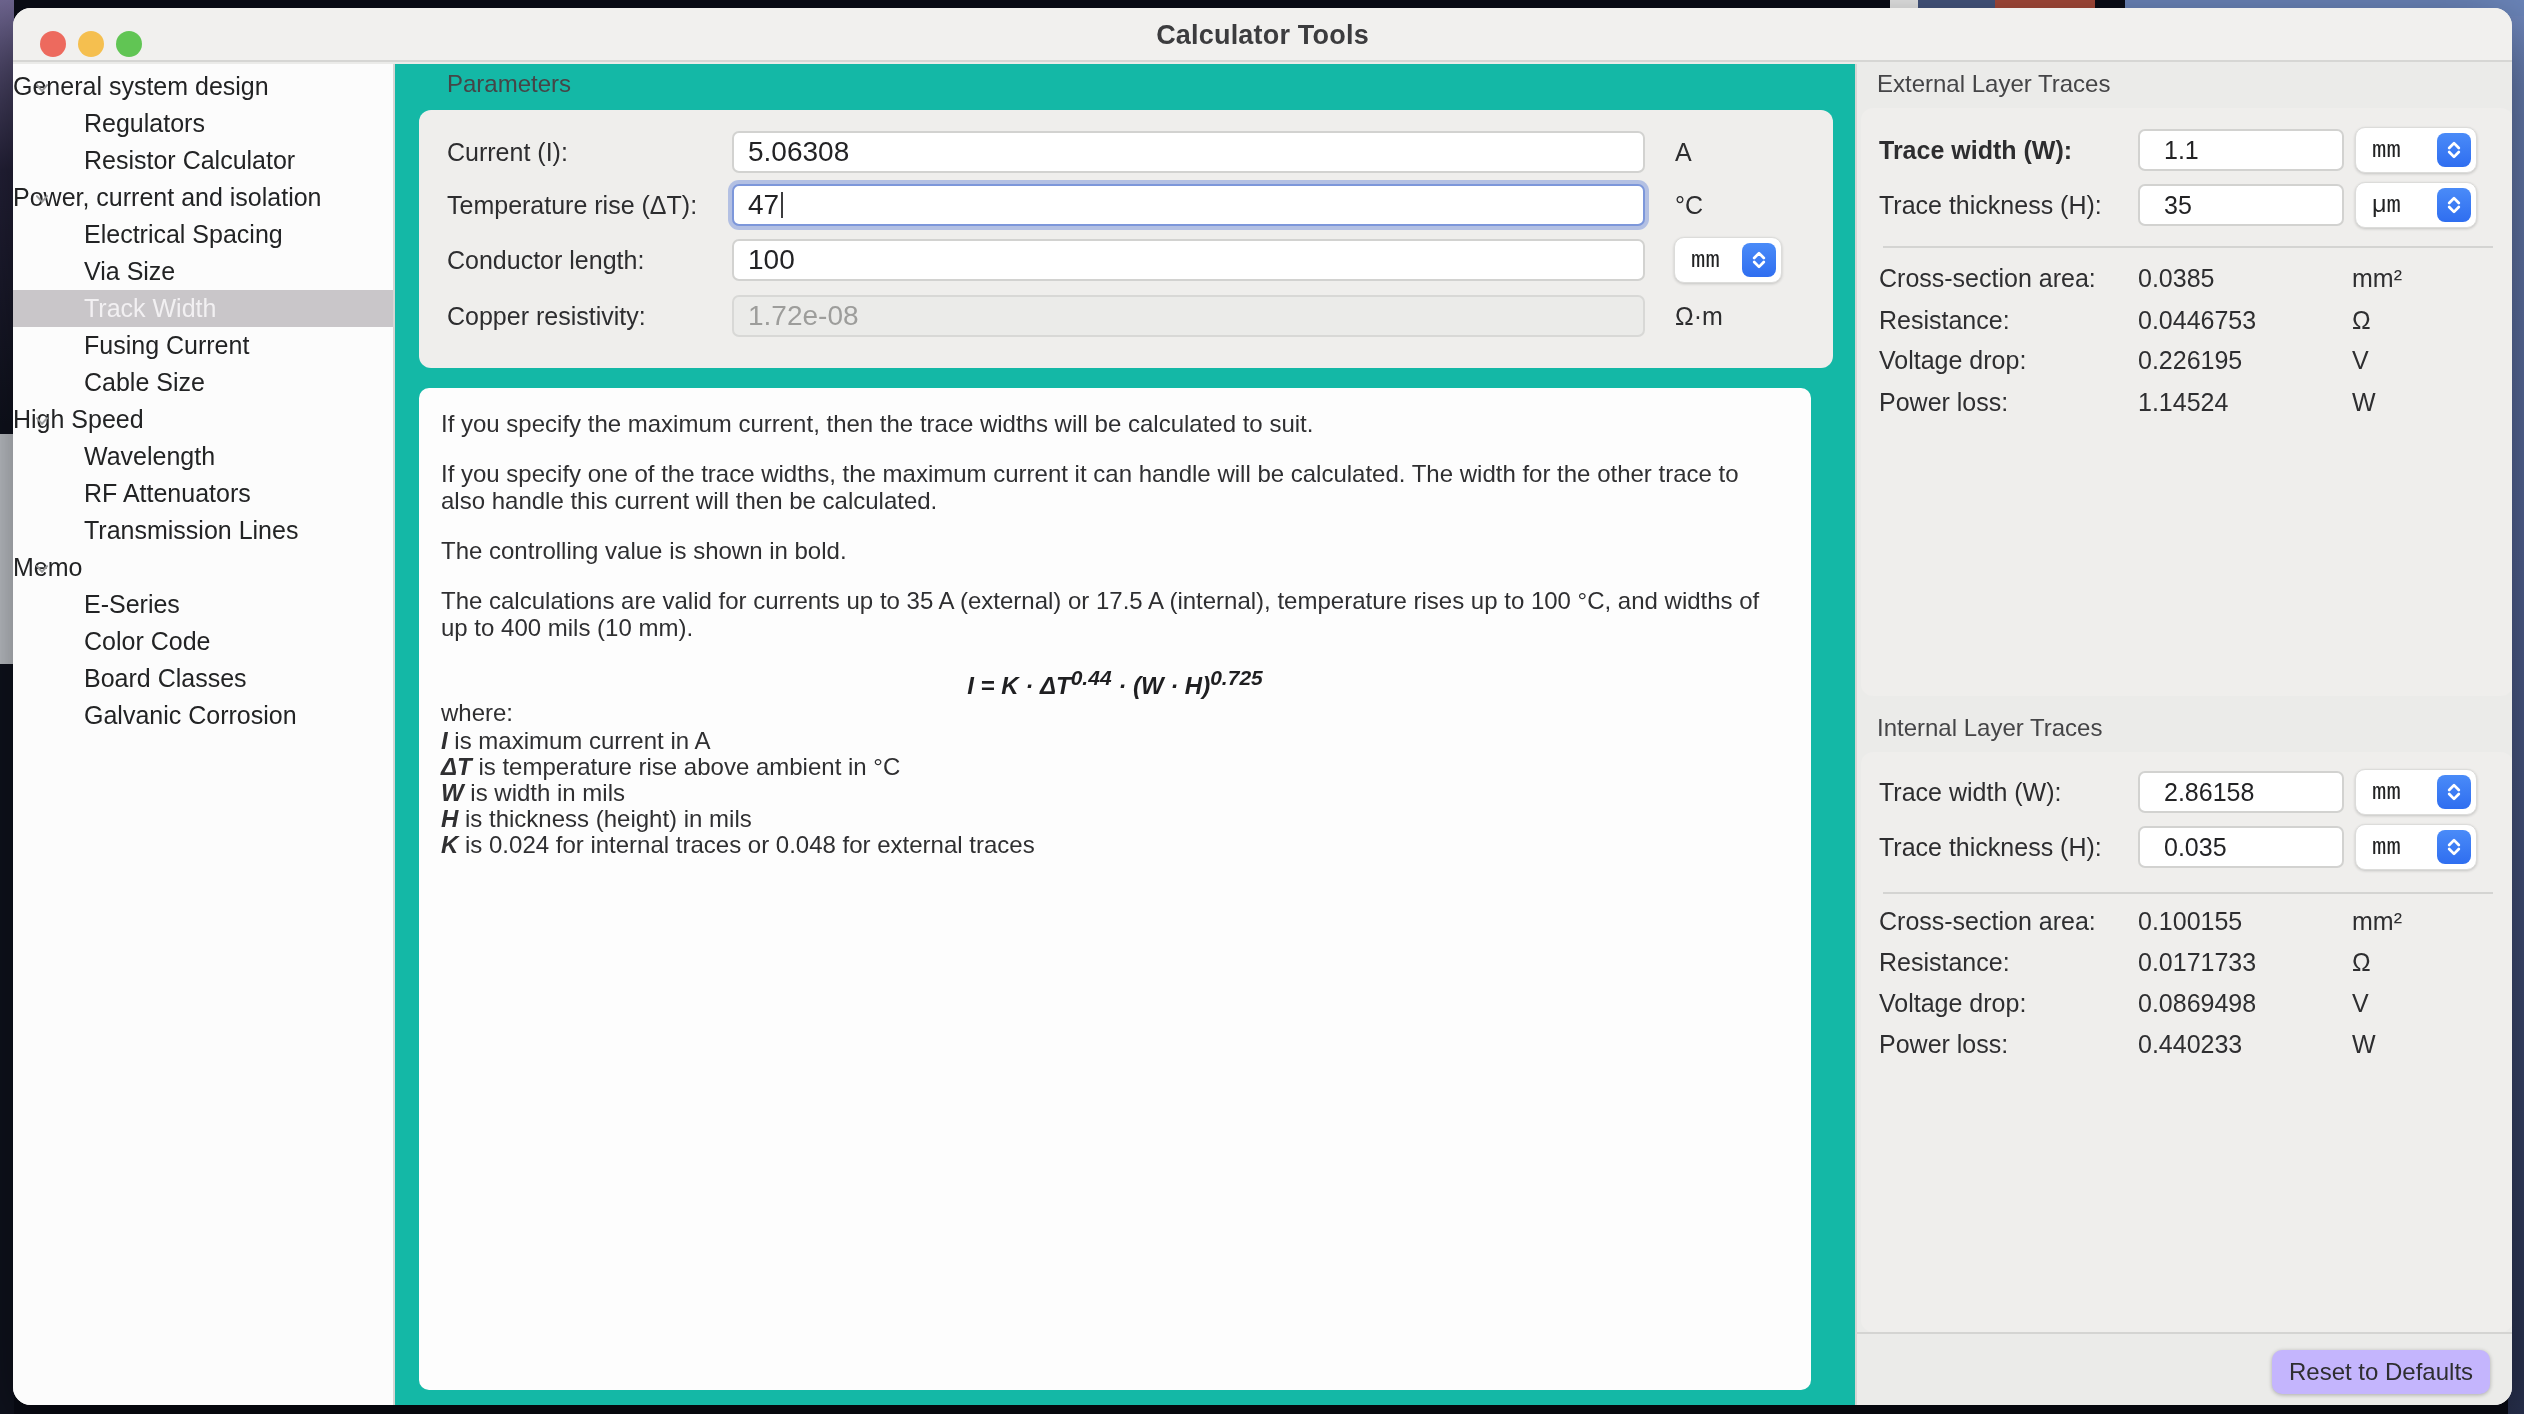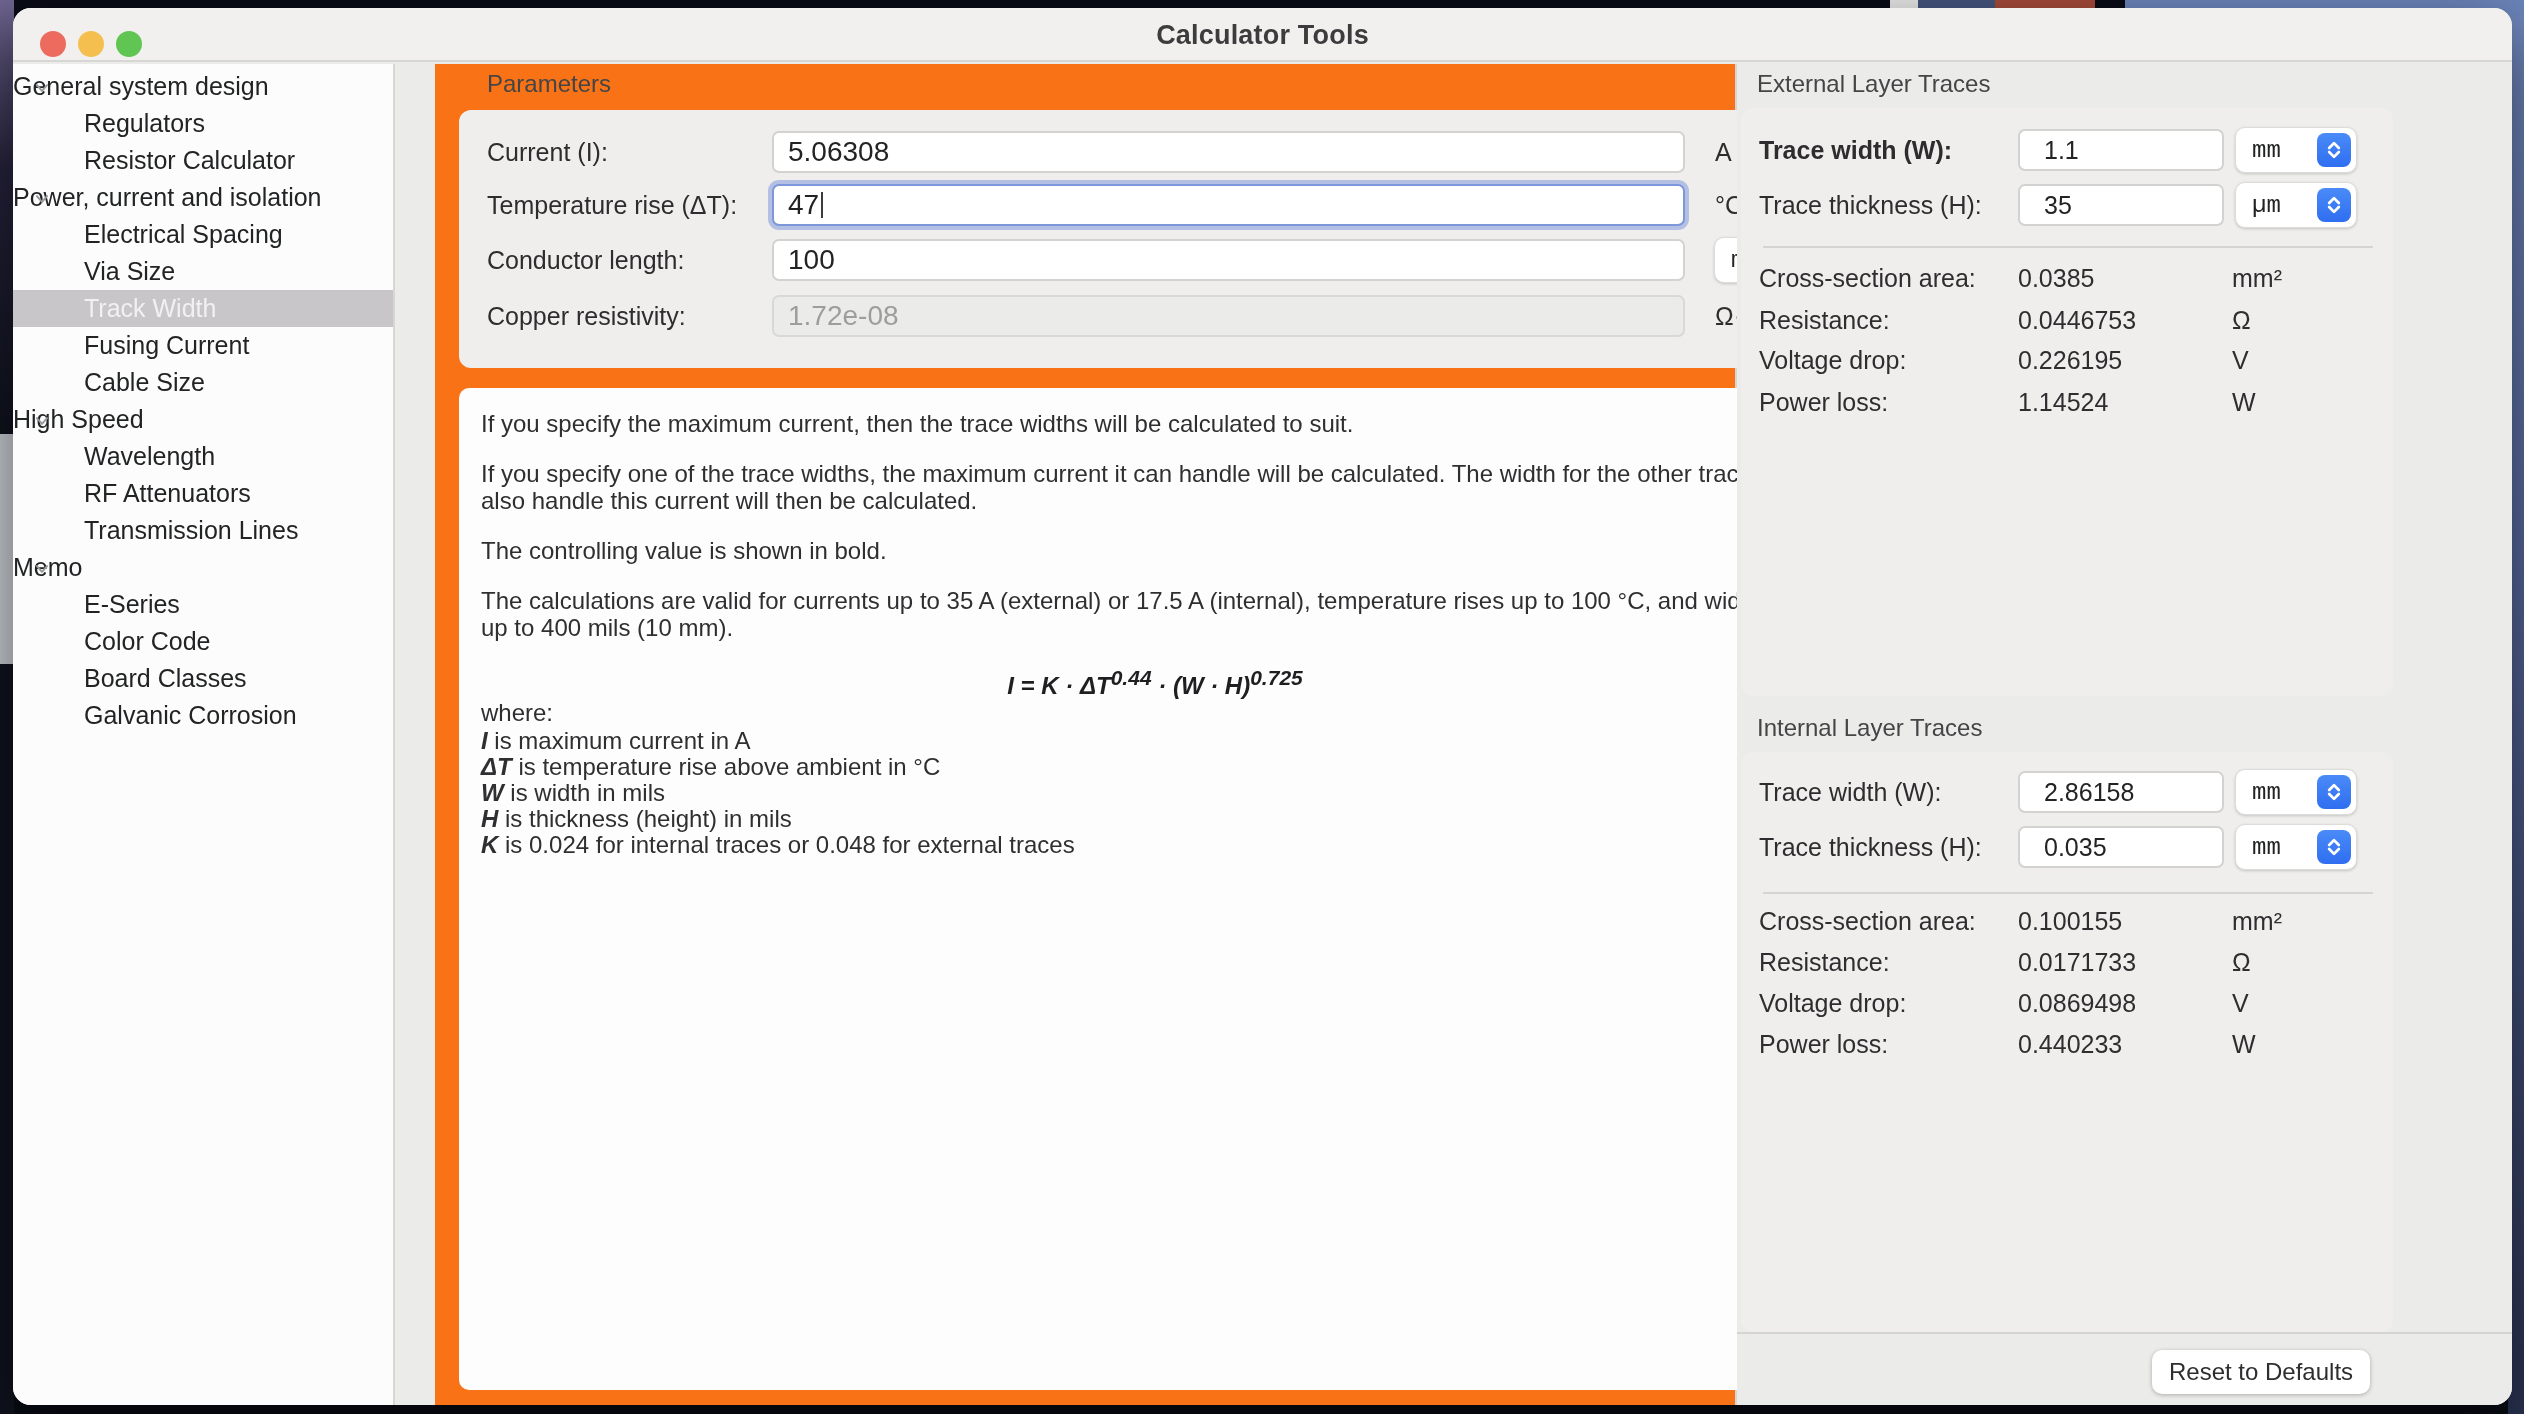--- a/index.html
+++ b/index.html
@@ -31,21 +31,21 @@
   
   .sidebar { width:382px; background:#fcfcfc; border-right:2px solid #d6d6d4; padding-top:4px; flex:none; }
   .side-item { position:relative; height:37px; line-height:37px; font-size:25px; color:#222324; white-space:nowrap; cursor:default; }
   .side-item.lvl0 { }
   .side-item.lvl1 { padding-left:71px; }
   .side-item.selected { background:#c9c6c9; color:#f2f0f2; }
   .chev { position:absolute; left:20px; top:11px; width:18px; height:18px; }
   .chev path { stroke:#999a9b; stroke-width:1.8; fill:none; stroke-linecap:round; stroke-linejoin:round; }
 
   
-  .main { position:relative; width:1302px; background:#f97316; border-right:2px solid #d6d6d4; flex:none;margin-left:40px; }
+  .main { position:relative; width:1462px; background:#14b8a6; border-right:2px solid #d6d6d4; flex:none; }
   .sec-label { position:absolute; font-size:24px; color:#454547; }
   .main .sec-label { left:52px; top:6px; }
   .soft-panel { position:absolute; background:#efeeec; border-radius:12px; }
   .param-panel { left:24px; top:46px; width:1414px; height:258px; }
 
   .param-row { position:absolute; left:0; width:100%; height:42px; }
   .p-label { position:absolute; left:52px; top:0; height:42px; line-height:42px; font-size:25px; color:#2d2d2f; }
   .fieldbox { position:absolute; left:337px; top:0; width:913px; height:42px; background:#ffffff; border:2px solid #d2d2d0; border-radius:7px; line-height:38px; font-size:28px; color:#232325; padding-left:14px; white-space:nowrap; }
   .fieldbox.focused { border:2px solid #7d97da; box-shadow:0 0 0 4px rgba(130,155,220,.55); }
   .fieldbox.disabled { background:#ebebe9; color:#9d9d9b; border-color:#d8d8d6; }
@@ -75,21 +75,21 @@
   .rp-lab { position:absolute; left:22px; top:0; height:46px; line-height:46px; font-size:25px; color:#2d2d2f; }
   .rp-lab.bold { font-weight:bold; }
   .rp-field { position:absolute; left:281px; top:2px; width:206px; height:42px; background:#ffffff; border:2px solid #d2d2d0; border-radius:7px; line-height:38px; font-size:25px; color:#232325; padding-left:24px; }
   .rp-select { left:498px; top:0; width:122px; }
   .sepline { position:absolute; height:2px; background:#d4d4d2; }
   .res-row { position:absolute; left:0; width:100%; height:32px; line-height:32px; font-size:25px; color:#2e2e30; }
   .r-label { position:absolute; left:22px; }
   .r-val { position:absolute; left:281px; }
   .r-unit { position:absolute; left:495px; }
   .bottom-div { left:0; width:100%; top:1268px; }
-  .reset-btn { position:absolute; left:415px; top:1286px; width:218px; height:44px; background:#ffffff; border-radius:10px; box-shadow:0 1px 4px rgba(0,0,0,.28); text-align:center; line-height:44px; font-size:24px; color:#2e2e30; cursor:default; }
+  .reset-btn { position:absolute; left:415px; top:1286px; width:218px; height:44px; background:#c4b5fd; border-radius:10px; box-shadow:0 1px 4px rgba(0,0,0,.28); text-align:center; line-height:44px; font-size:24px; color:#2e2e30; cursor:default; }
 </style>
 </head>
 <body>
 
 <div class="desk desk-left"></div>
 <div class="desk desk-left-white"></div>
 <div class="desk desk-right"></div>
 <div class="desk desk-top-blue"></div>
 <div class="desk desk-top-mix"></div>
 <div class="desk desk-top-red"></div>

